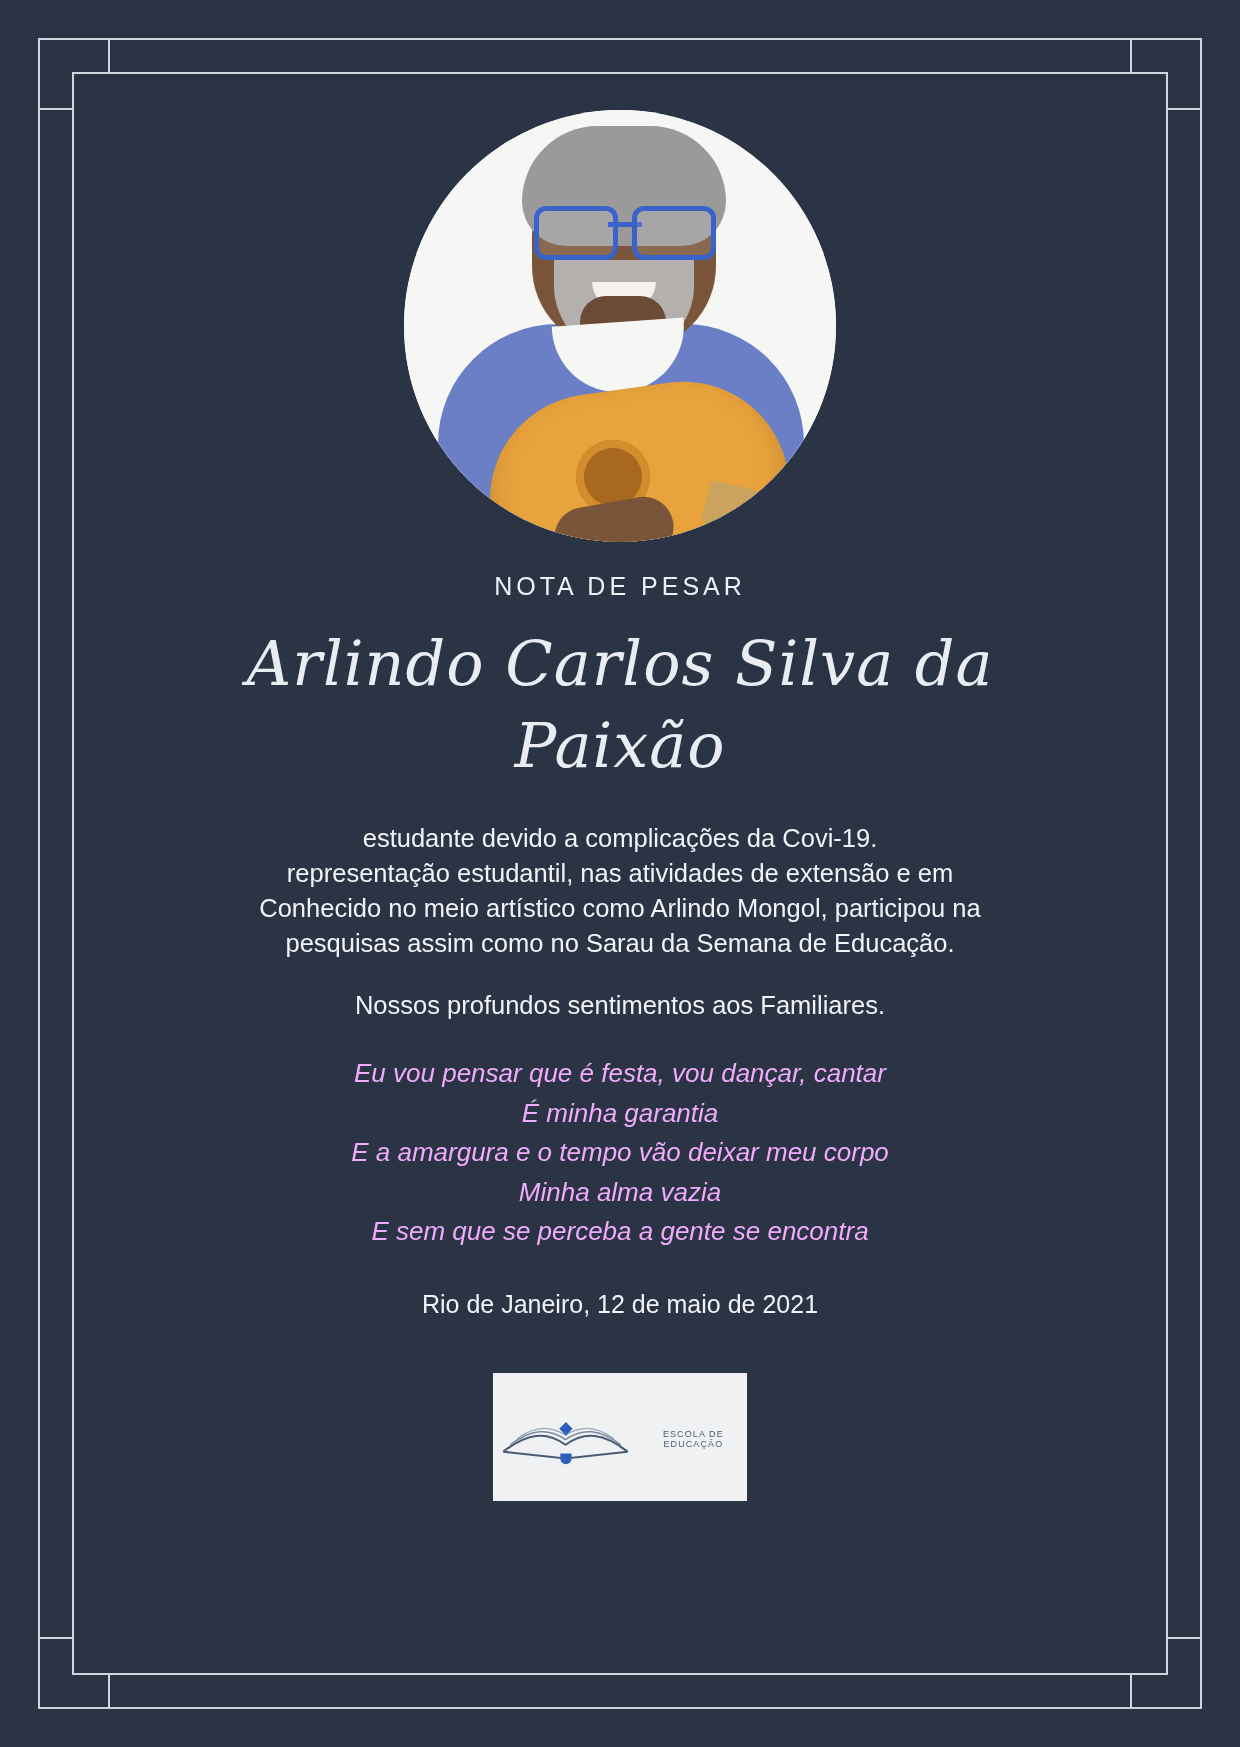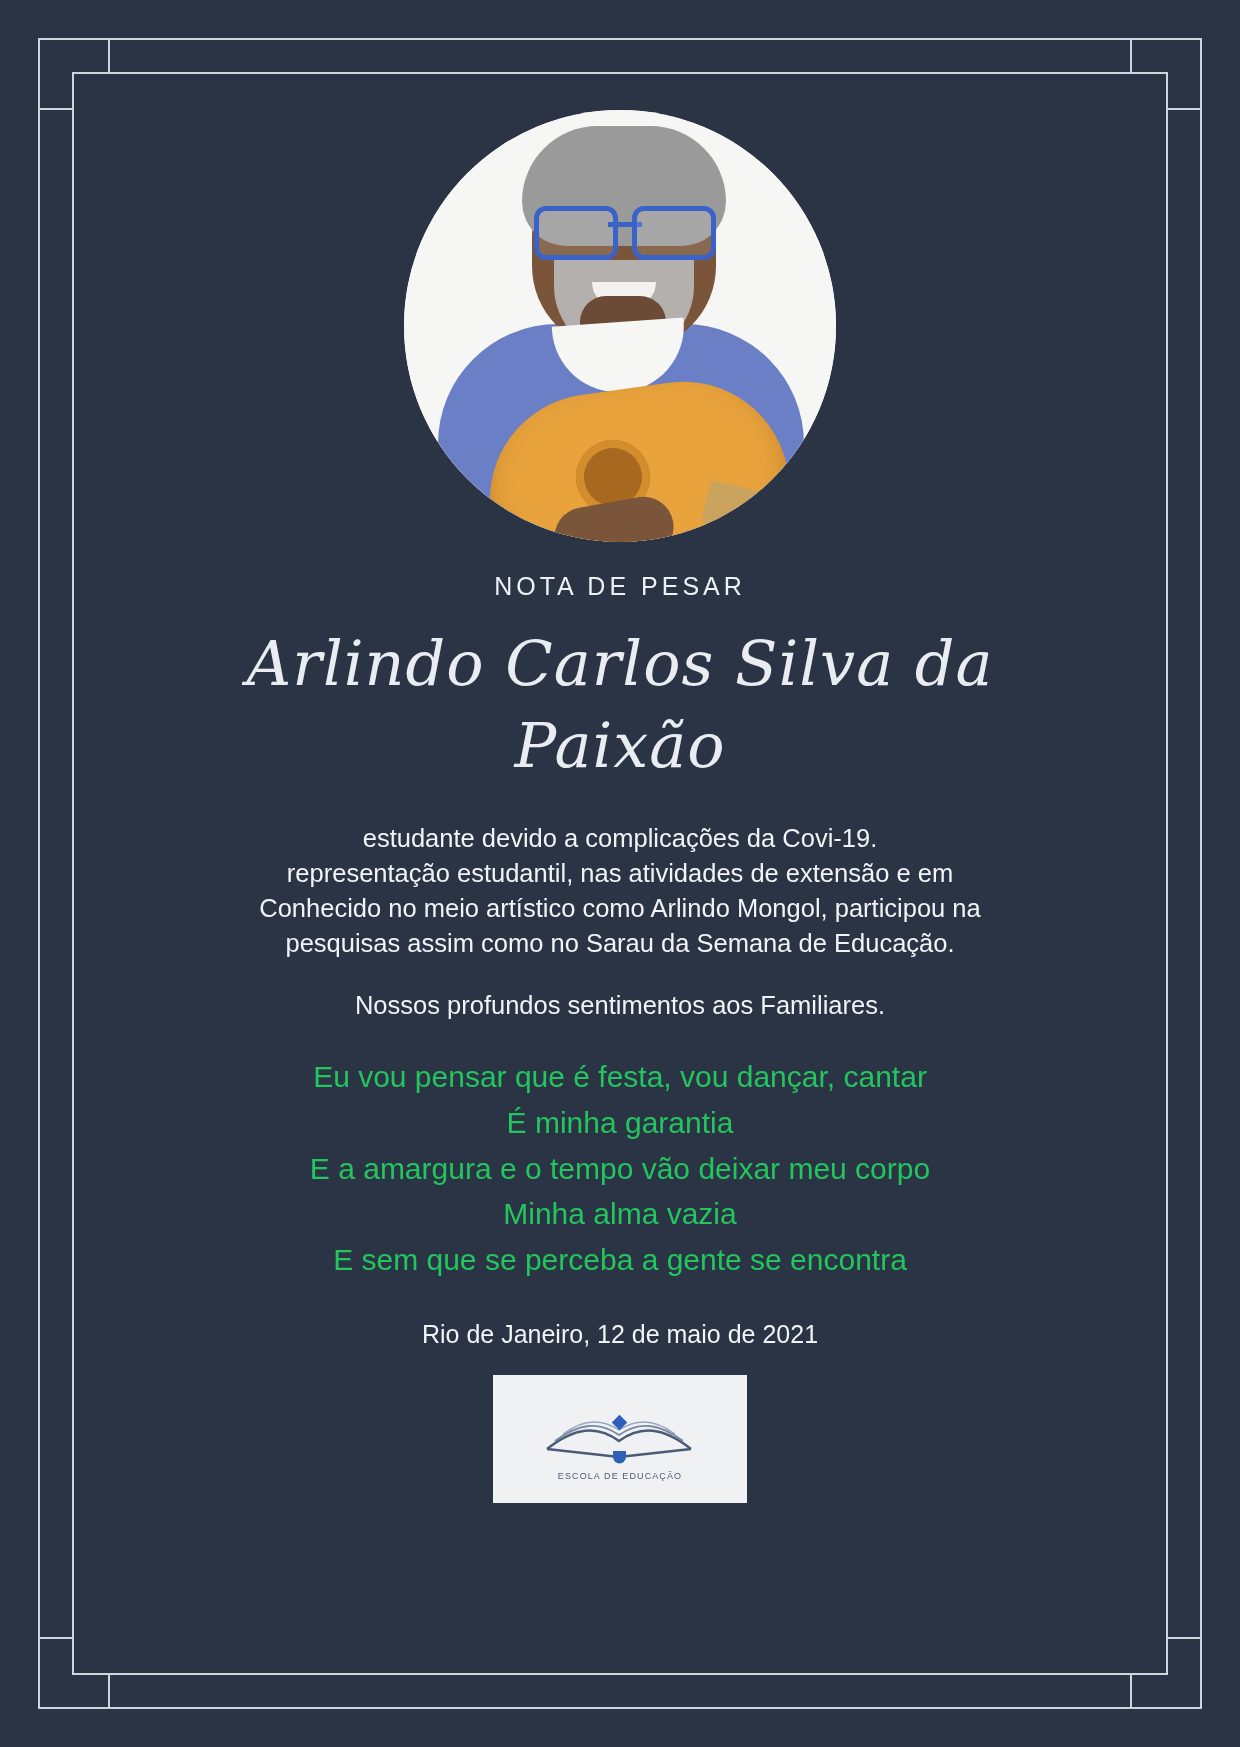--- a/index.html
+++ b/index.html
@@ -215,39 +215,39 @@
 
   .spacer-sm { height: 30px; }
 
   .condolence {
     font-size: 25.5px;
     color: #f1f3f6;
   }
 
   .verse {
     margin-top: 34px;
-    font-size: 30px;
+    font-size: 26px;
     line-height: 1.52;
-    color: #22c55e;
+    color: #f0abfc;
+    font-style: italic;
   }
   .verse p { margin: 0; }
 
   .place-date {
     margin-top: 38px;
     font-size: 25px;
     color: #f1f3f6;
   }
 
   .logo-wrap {
-    margin: 26px auto 0;
+    margin: 54px auto 0;
     width: 254px;
     height: 128px;
     background: #f0f1f3;
     display: flex;
-    flex-direction: column;
     align-items: center;
     justify-content: center;
   }
   .logo-mark { width: 170px; height: 70px; }
   .logo-text {
     margin-top: 4px;
     font-size: 9px;
     letter-spacing: 1.1px;
     color: #4a5b76;
   }

